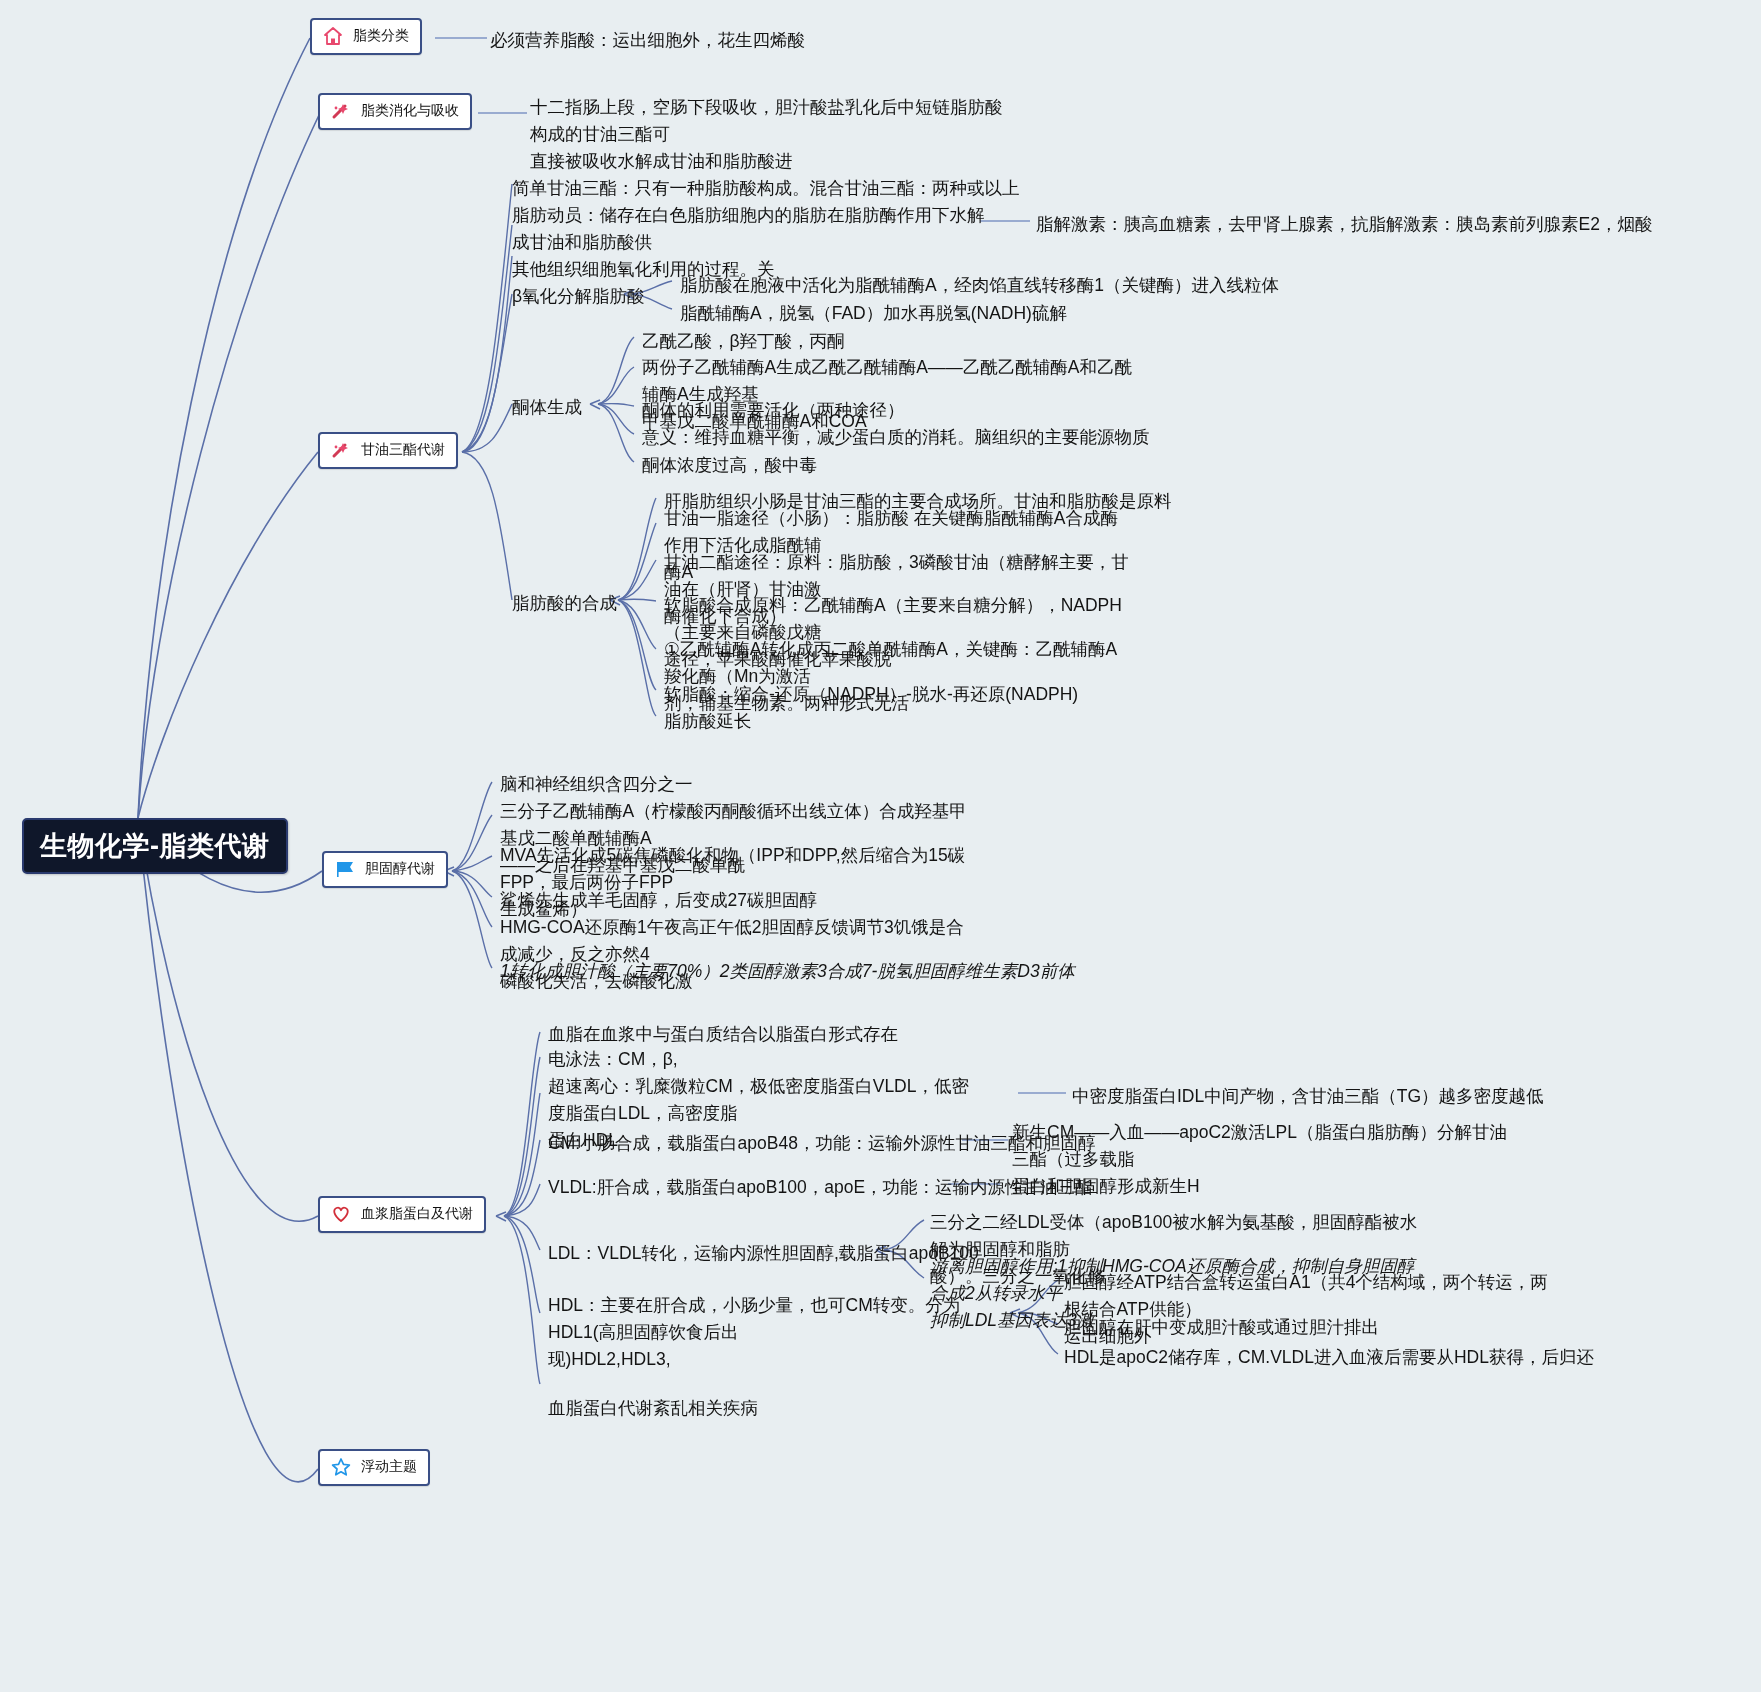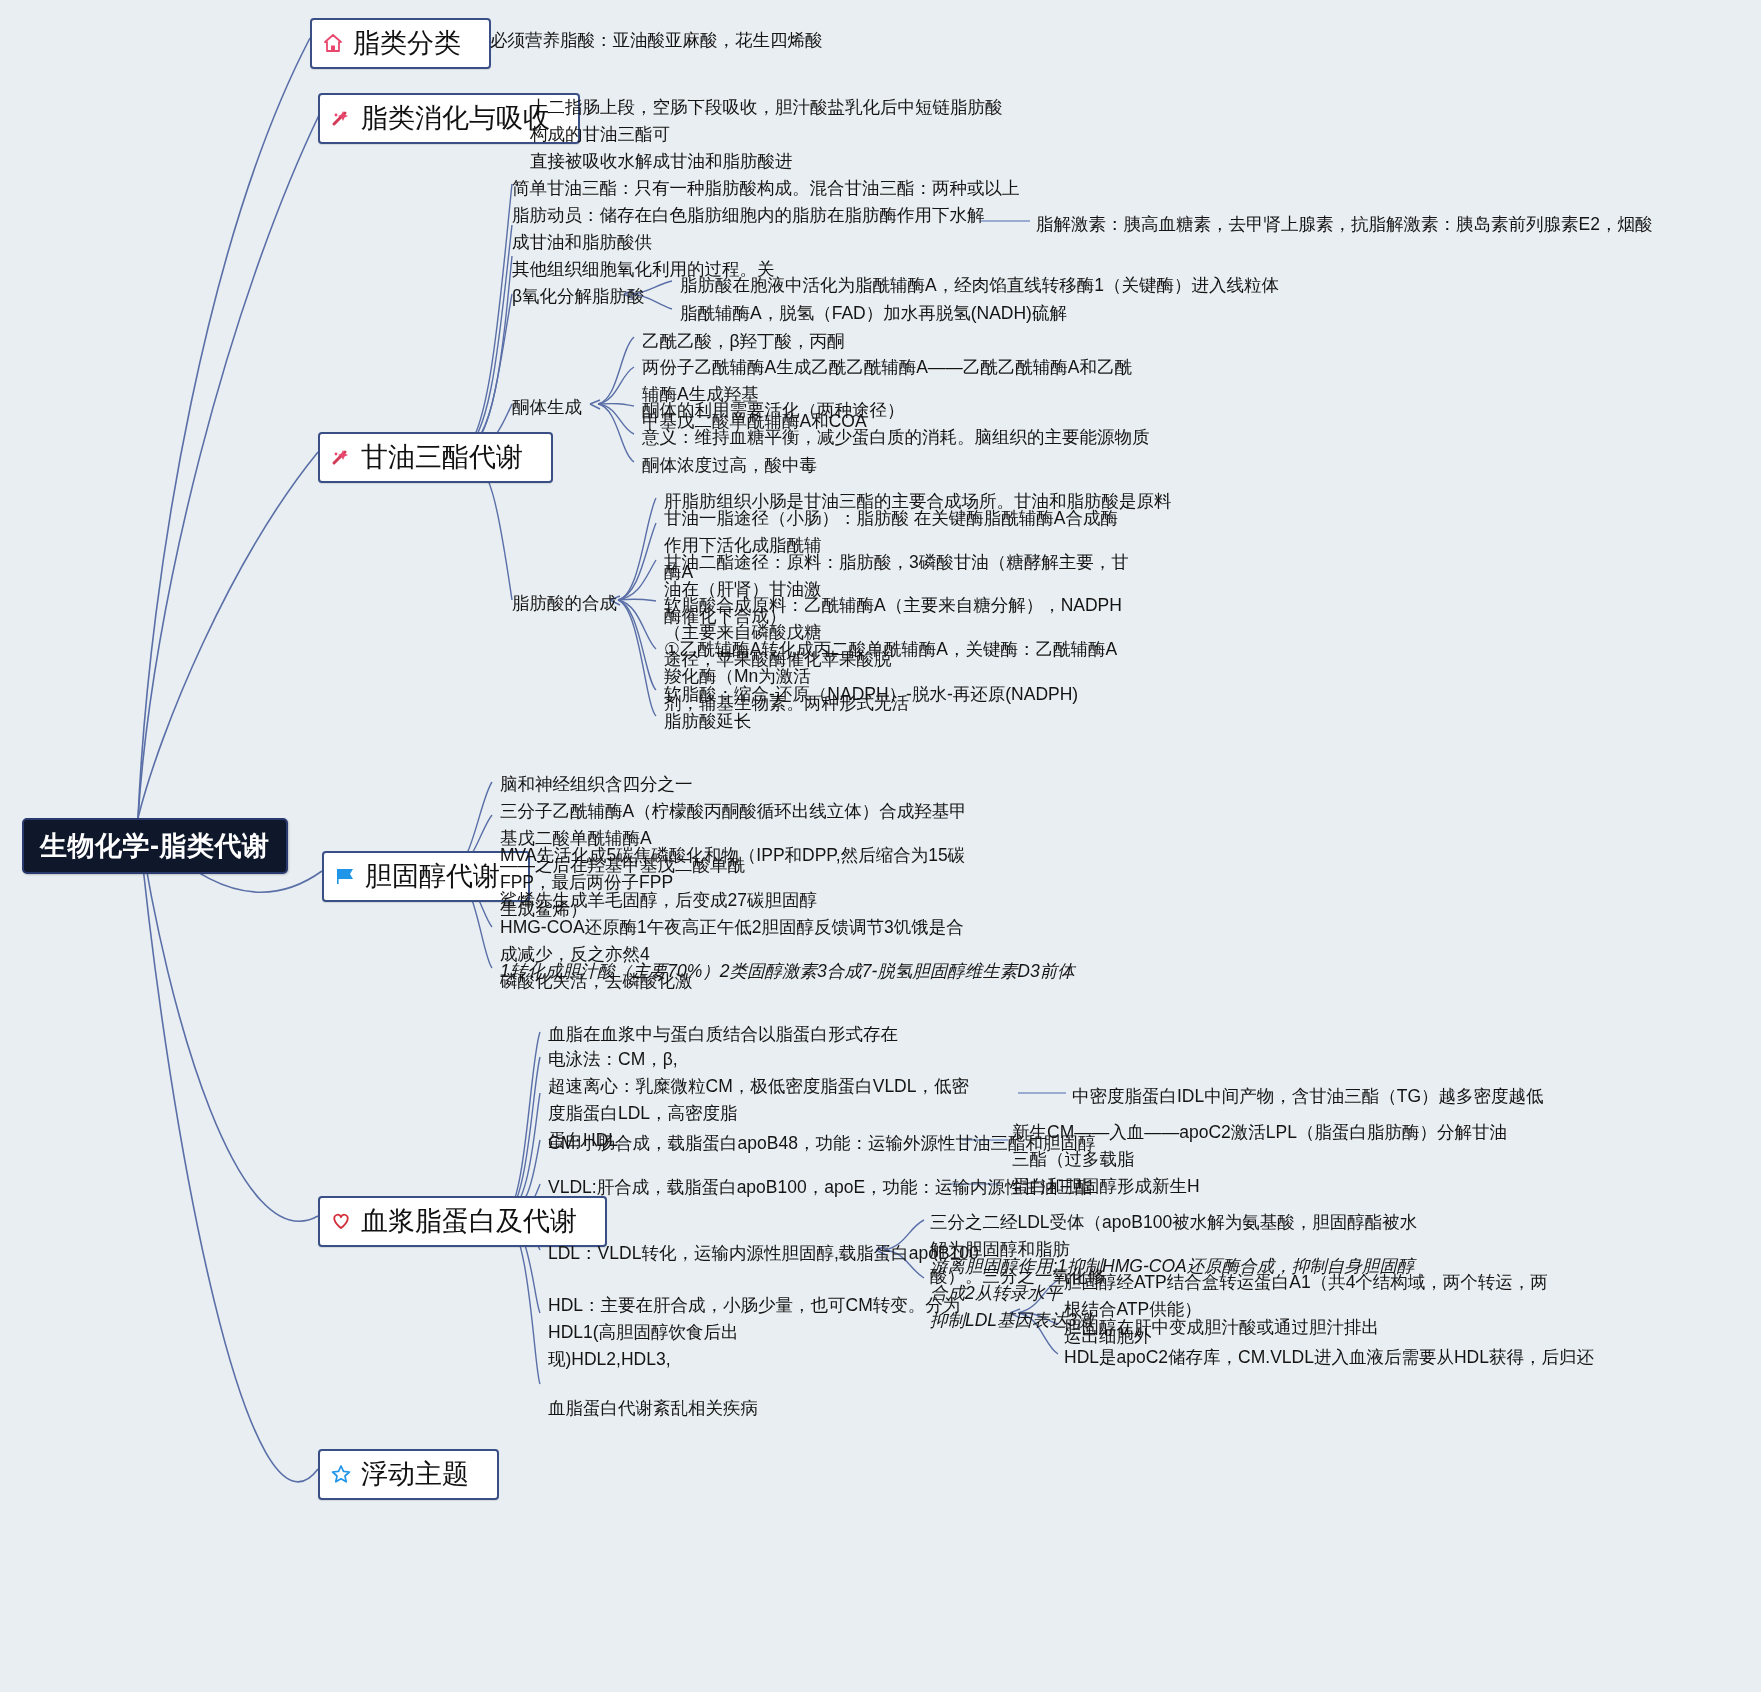--- a/index.html
+++ b/index.html
@@ -28,22 +28,22 @@
     letter-spacing:0.5px;
     white-space:nowrap;
     box-shadow:1px 1px 2px rgba(0,0,0,.18);
   }
 
   
   .topic{
     background:#ffffff;
     border:2px solid #3a4f86;
     border-radius:4px;
-    padding:5px 28px 6px 10px;
-    font-size:27px;
+    padding:5px 11px 6px 10px;
+    font-size:14px;
     white-space:nowrap;
     display:flex;
     align-items:center;
     gap:9px;
     color:#111;
     box-shadow:0 1px 1px rgba(0,0,0,.10);
   }
   .topic .ico{display:inline-flex;align-items:center;justify-content:center;width:22px;height:22px;flex:0 0 22px;}
   .topic .ico svg{display:block;}
 
@@ -227,21 +227,21 @@
 
 <div class="node topic" style="left:318px;top:1449px;">
   <span class="ico">
     <svg width="22" height="22" viewBox="0 0 22 22">
           <path d="M11 3 L13.5 8.4 L19.4 9 L15 13 L16.2 18.8 L11 15.8 L5.8 18.8 L7 13 L2.6 9 L8.5 8.4 Z" fill="none" stroke="#2196e8" stroke-width="1.7" stroke-linejoin="round"></path>
         </svg>
   </span>
   <span>浮动主题</span>
 </div>
 
-<div class="leaf nw" style="left:490px;top:27px;">必须营养脂酸：亚油酸亚麻酸，花生四烯酸</div>
+<div class="leaf nw" style="left:490px;top:27px;">必须营养脂酸：运出细胞外，花生四烯酸</div>
 
 <div class="leaf w1" style="left:530px;top:94px;">十二指肠上段，空肠下段吸收，胆汁酸盐乳化后中短链脂肪酸构成的甘油三酯可
 直接被吸收水解成甘油和脂肪酸进</div>
 
 <div class="leaf nw" style="left:512px;top:175px;">简单甘油三酯：只有一种脂肪酸构成。混合甘油三酯：两种或以上</div>
 <div class="leaf w1" style="left:512px;top:202px;">脂肪动员：储存在白色脂肪细胞内的脂肪在脂肪酶作用下水解成甘油和脂肪酸供
 其他组织细胞氧化利用的过程。关</div>
 
 <div class="mid" style="left:512px;top:283px;">β氧化分解脂肪酸</div>
 <div class="leaf nw" style="left:680px;top:272px;">脂肪酸在胞液中活化为脂酰辅酶A，经肉馅直线转移酶1（关键酶）进入线粒体</div>

